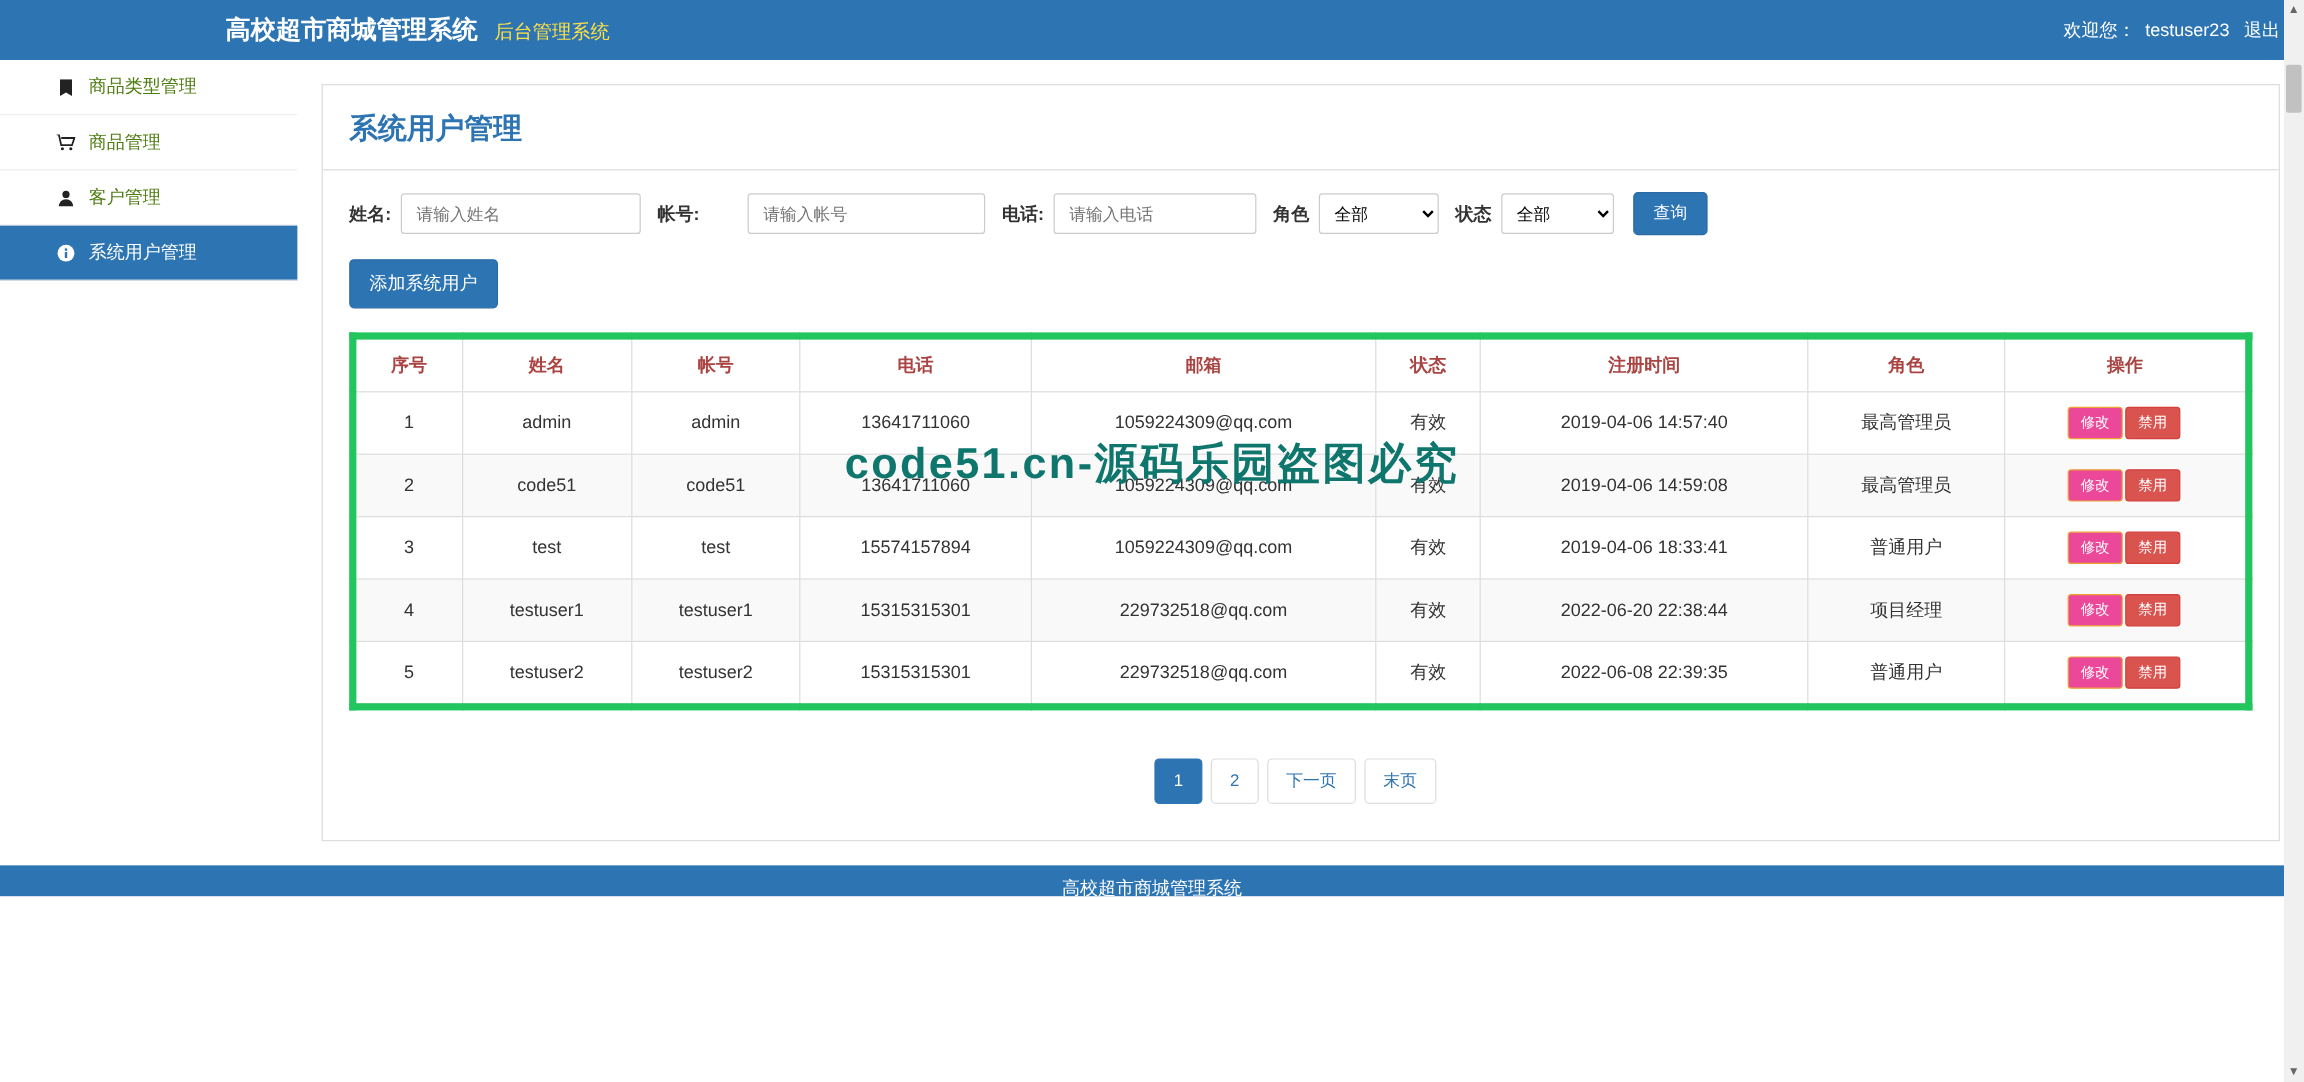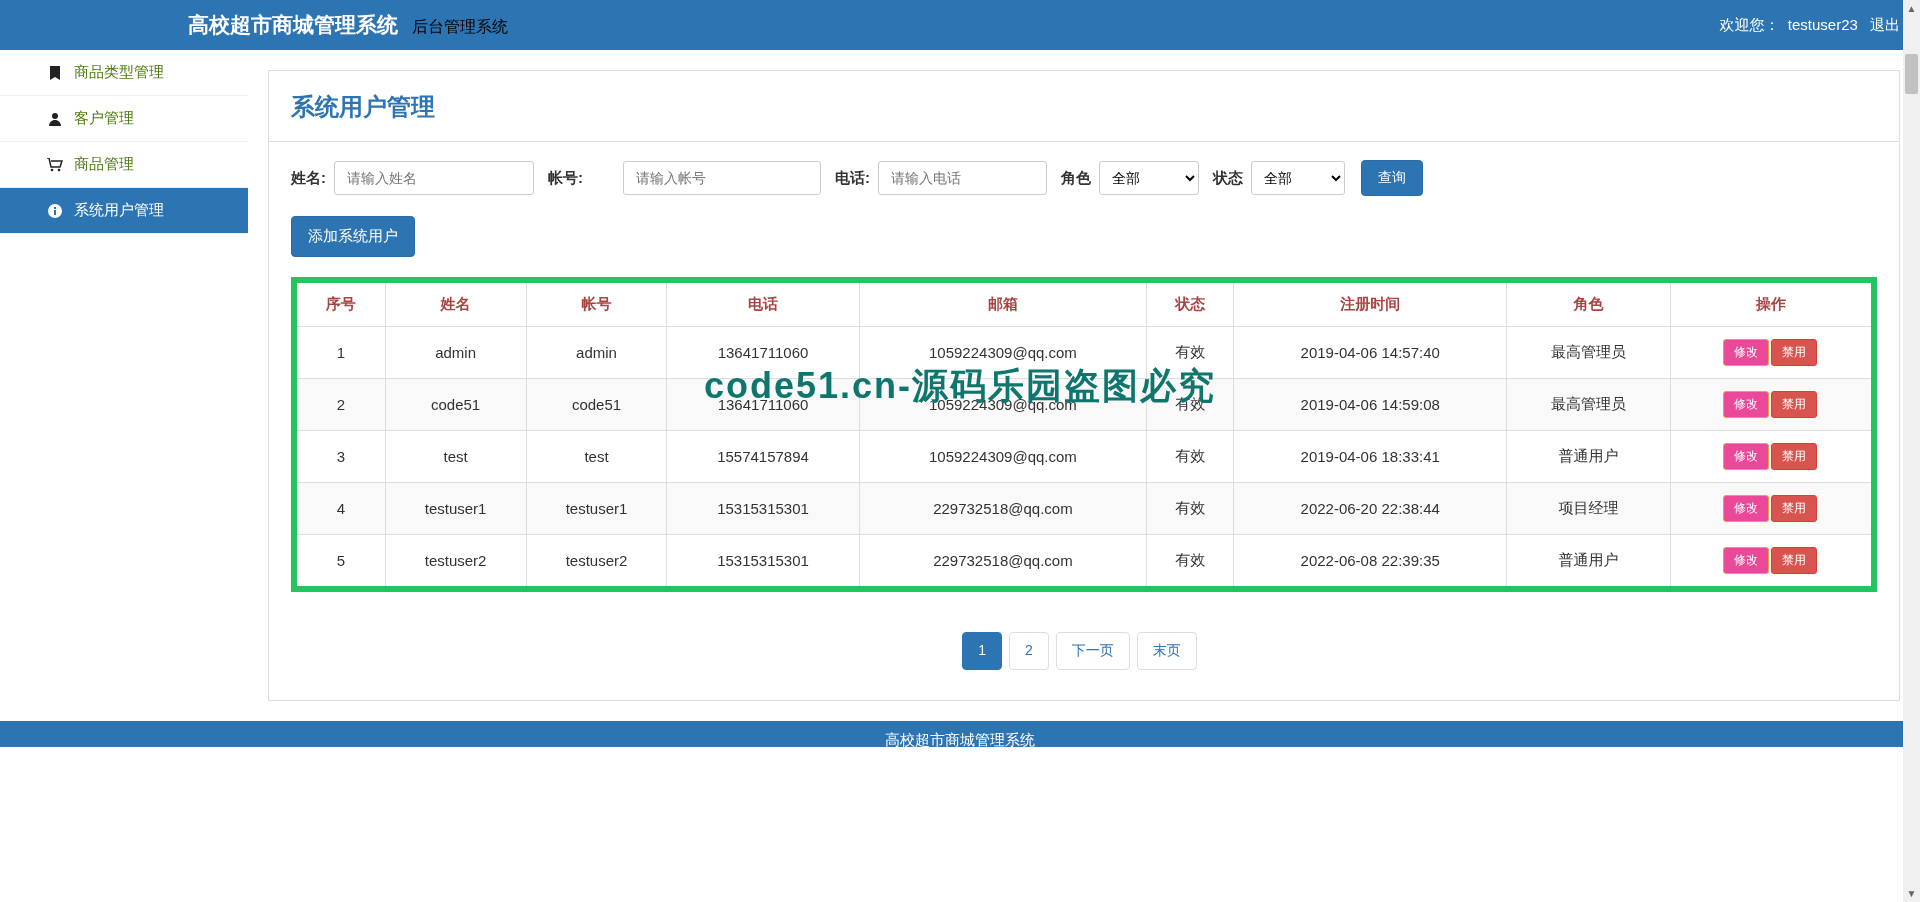--- a/index.html
+++ b/index.html
@@ -1,21 +1,21 @@
 <!DOCTYPE html>
 <html><head>
   <meta charset="utf-8">
   <style>
     * { box-sizing: border-box; margin: 0; padding: 0; }
     body { font-family: "Helvetica Neue", Helvetica, "Microsoft YaHei", Arial, sans-serif; font-size: 14px; color: #333; background: #fff; }
     
     .navbar { background: #2d74b3; color: #fff; height: 50px; display: flex; align-items: center; padding: 0 20px 0 188px; justify-content: space-between; }
     .navbar-left { display: flex; align-items: baseline; gap: 14px; }
     .brand-main { font-size: 21px; font-weight: bold; color: #fff; }
-    .brand-sub { font-size: 16px; color: #000000; font-weight: normal; }
+    .brand-sub { font-size: 16px; color: #fde047; font-weight: normal; }
     .navbar-right { font-size: 15px; color: #fff; }
     .navbar-right .welcome { margin-right: 4px; }
     .navbar-right .username { margin-right: 8px; }
     .navbar-right .logout { color: #fff; cursor: pointer; }
     
     .layout { display: flex; min-height: 644px; }
     .sidebar { width: 248px; background: #fff; }
     .sidebar-item { display: flex; align-items: center; padding: 13px 20px 13px 46px; color: #4d7c0f; cursor: pointer; font-size: 15px; border-bottom: 1px solid #eee; gap: 10px; }
     .sidebar-item.active { background: #2d74b3; color: #fff; }
     .sidebar-item.active .icon-s { color: #fff; }
@@ -82,36 +82,36 @@
     <div class="sidebar-item">
       <span class="icon-s">
           <svg width="14" height="14" viewBox="0 0 14 14">
             <path d="M2 0h10v14l-5-3-5 3z" fill="currentColor"></path>
           </svg>
         </span>
       <span>商品类型管理</span>
     </div>
     <div class="sidebar-item">
       <span class="icon-s">
-          <svg width="14" height="14" viewBox="0 0 14 14">
-            <circle cx="7" cy="4" r="3" fill="currentColor"></circle>
-            <path d="M1 14c0-3.3 2.7-6 6-6s6 2.7 6 6z" fill="currentColor"></path>
-          </svg>
-        </span>
-      <span>客户管理</span>
-    </div>
-    <div class="sidebar-item">
-      <span class="icon-s">
           <svg width="16" height="14" viewBox="0 0 16 14">
             <path d="M0 0h2l2 9h9l2-6H4" fill="none" stroke="currentColor" stroke-width="1.5"></path>
             <circle cx="5" cy="12" r="1.3" fill="currentColor"></circle>
             <circle cx="12" cy="12" r="1.3" fill="currentColor"></circle>
           </svg>
         </span>
       <span>商品管理</span>
+    </div>
+    <div class="sidebar-item">
+      <span class="icon-s">
+          <svg width="14" height="14" viewBox="0 0 14 14">
+            <circle cx="7" cy="4" r="3" fill="currentColor"></circle>
+            <path d="M1 14c0-3.3 2.7-6 6-6s6 2.7 6 6z" fill="currentColor"></path>
+          </svg>
+        </span>
+      <span>客户管理</span>
     </div>
     <div class="sidebar-item active">
       <span class="icon-s">
           <svg width="16" height="16" viewBox="0 0 16 16">
             <circle cx="8" cy="8" r="7" fill="currentColor"></circle>
             <rect x="7" y="7" width="2" height="5" fill="#2d74b3"></rect>
             <rect x="7" y="4" width="2" height="2" fill="#2d74b3"></rect>
           </svg>
         </span>
       <span>系统用户管理</span>

